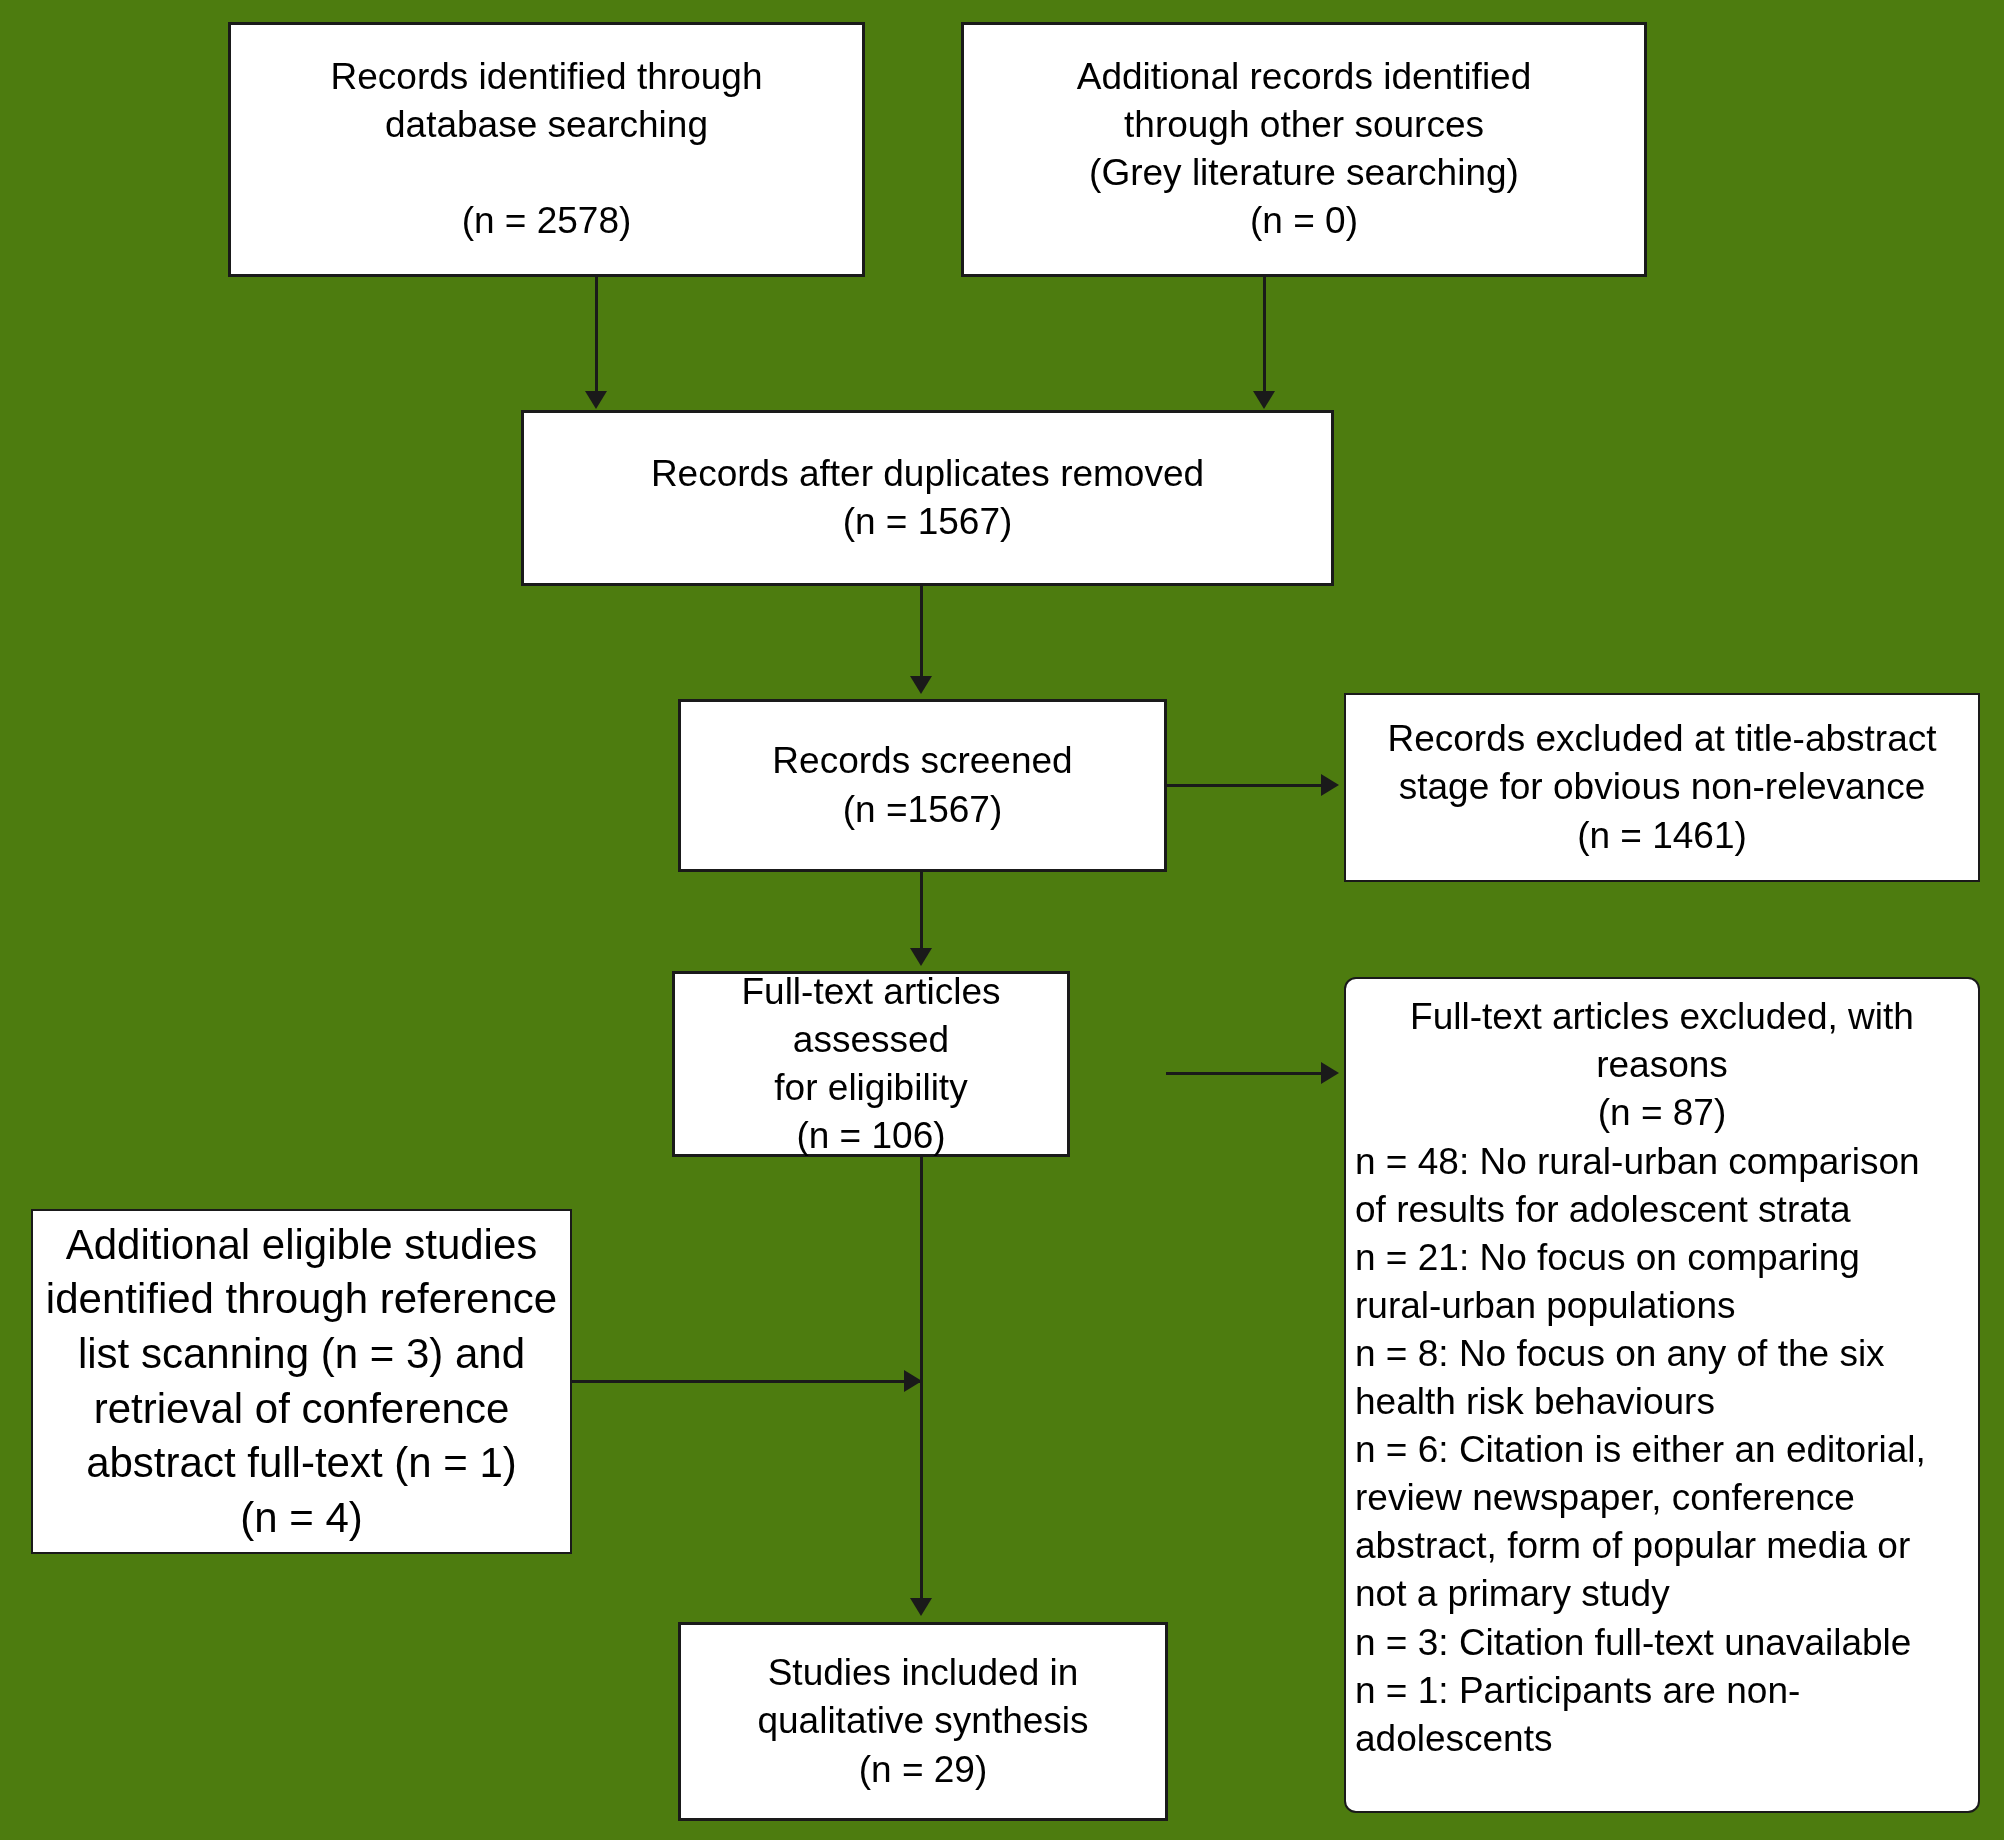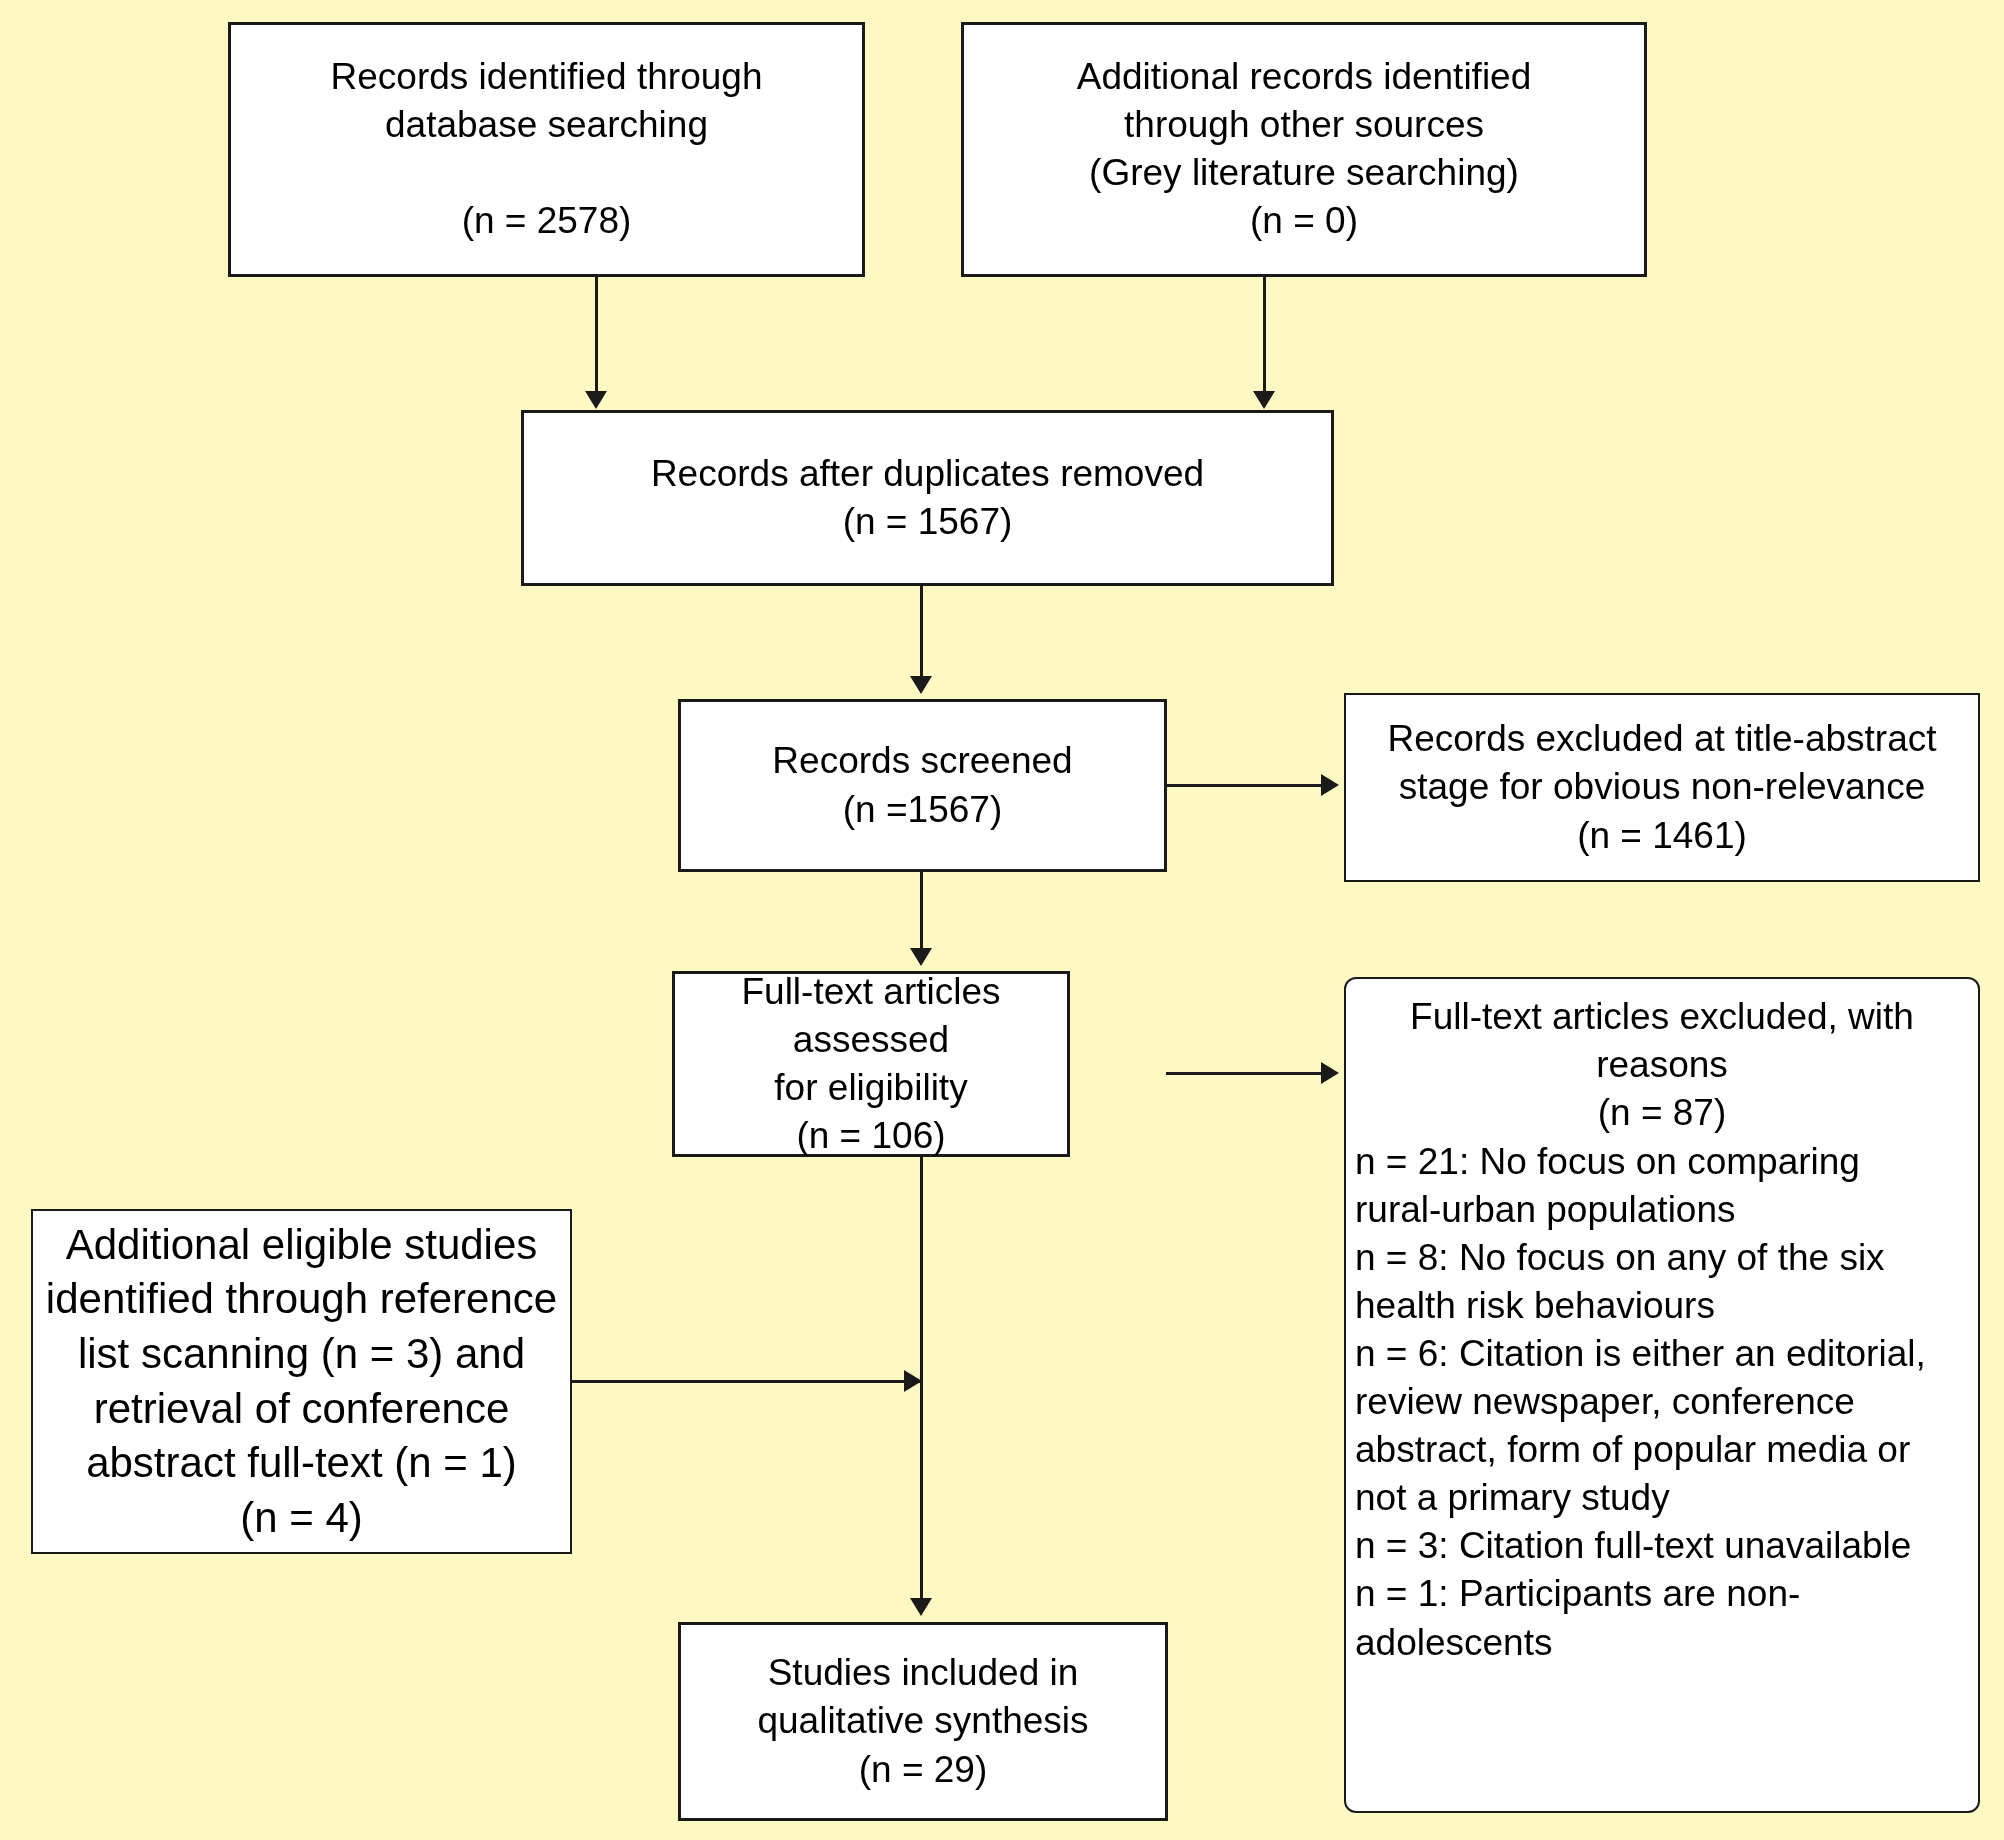--- a/index.html
+++ b/index.html
@@ -4,21 +4,21 @@
 <style>
   html, body {
     margin: 0;
     padding: 0;
     background: #ffffff;
   }
   #canvas {
     position: relative;
     width: 2005px;
     height: 1840px;
-    background: #fef9c3;
+    background: #4d7c0f;
     font-family: "Liberation Sans", sans-serif;
     color: #000000;
     overflow: hidden;
   }
   .node {
     position: absolute;
     box-sizing: border-box;
     border: 3.3px solid #1a1a1a;
     background: #ffffff;
     display: flex;
@@ -116,20 +116,22 @@
 for eligibility
 (n = 106)</span>
   </div>
 
   <div class="node thin" id="n-excl2">
     <div class="excl2-inner">
       <div class="excl2-head">Full-text articles excluded, with
 reasons
 (n = 87)</div>
       <div class="excl2-list">
+        <div>n = 48: No rural-urban comparison
+of results for adolescent strata</div>
         <div>n = 21: No focus on comparing
 rural-urban populations</div>
         <div>n = 8: No focus on any of the six
 health risk behaviours</div>
         <div>n = 6: Citation is either an editorial,
 review newspaper, conference
 abstract, form of popular media or
 not a primary study</div>
         <div>n = 3: Citation full-text unavailable</div>
         <div>n = 1: Participants are non-

